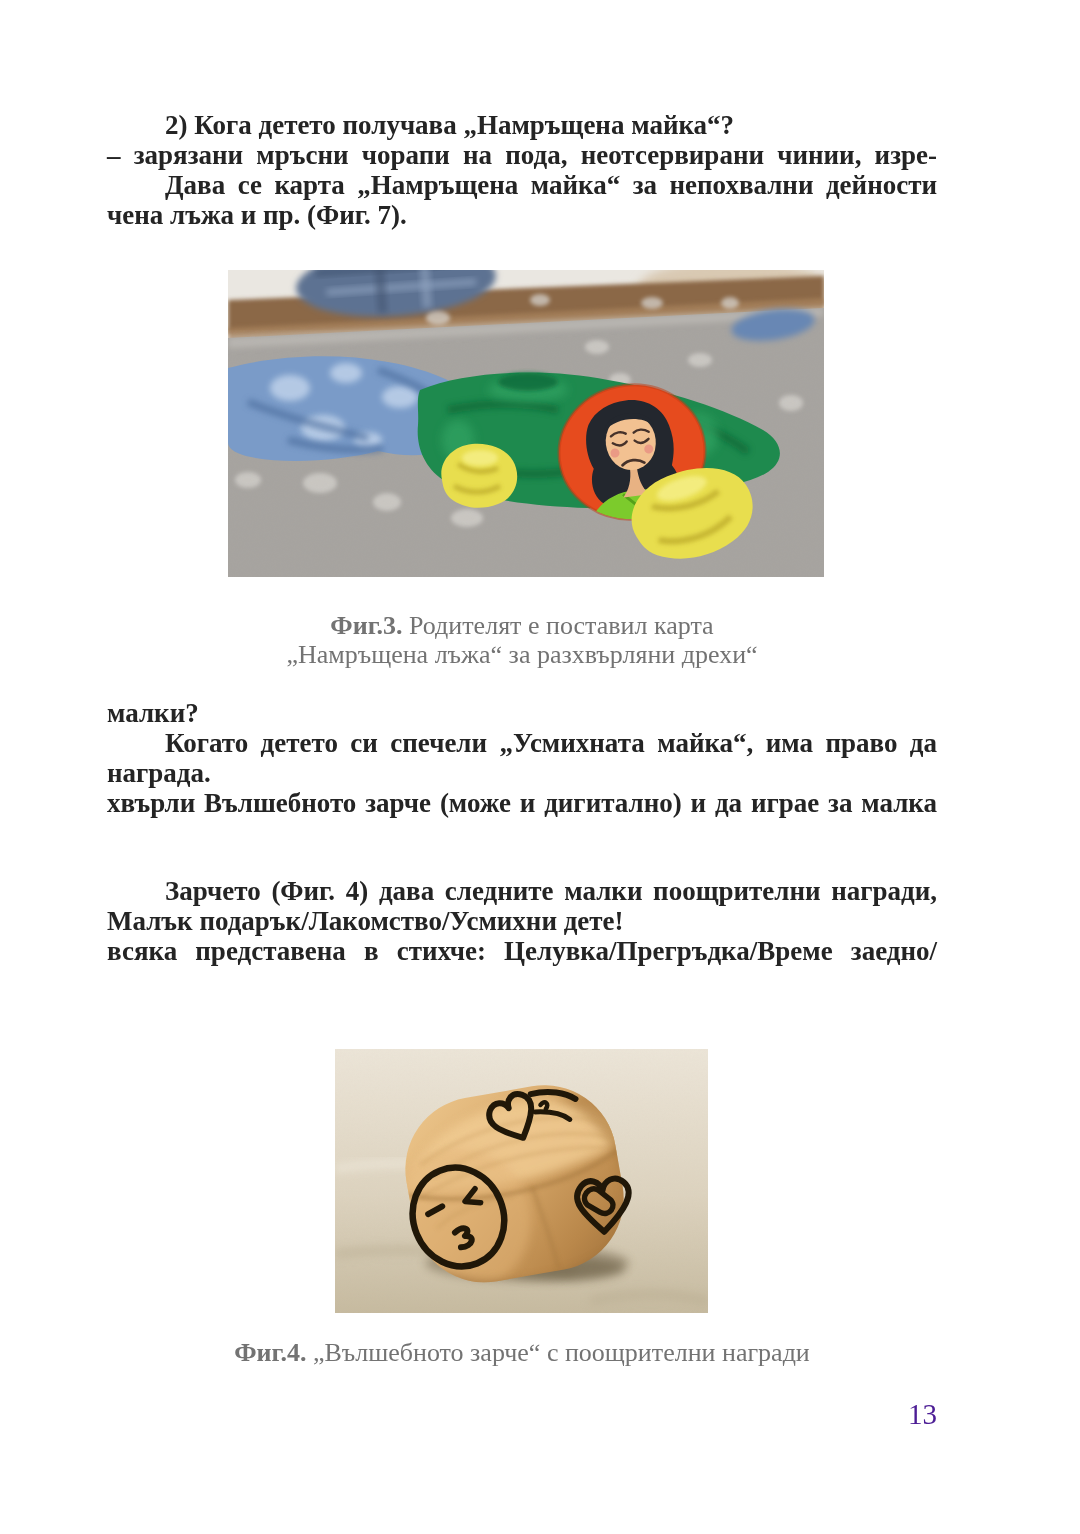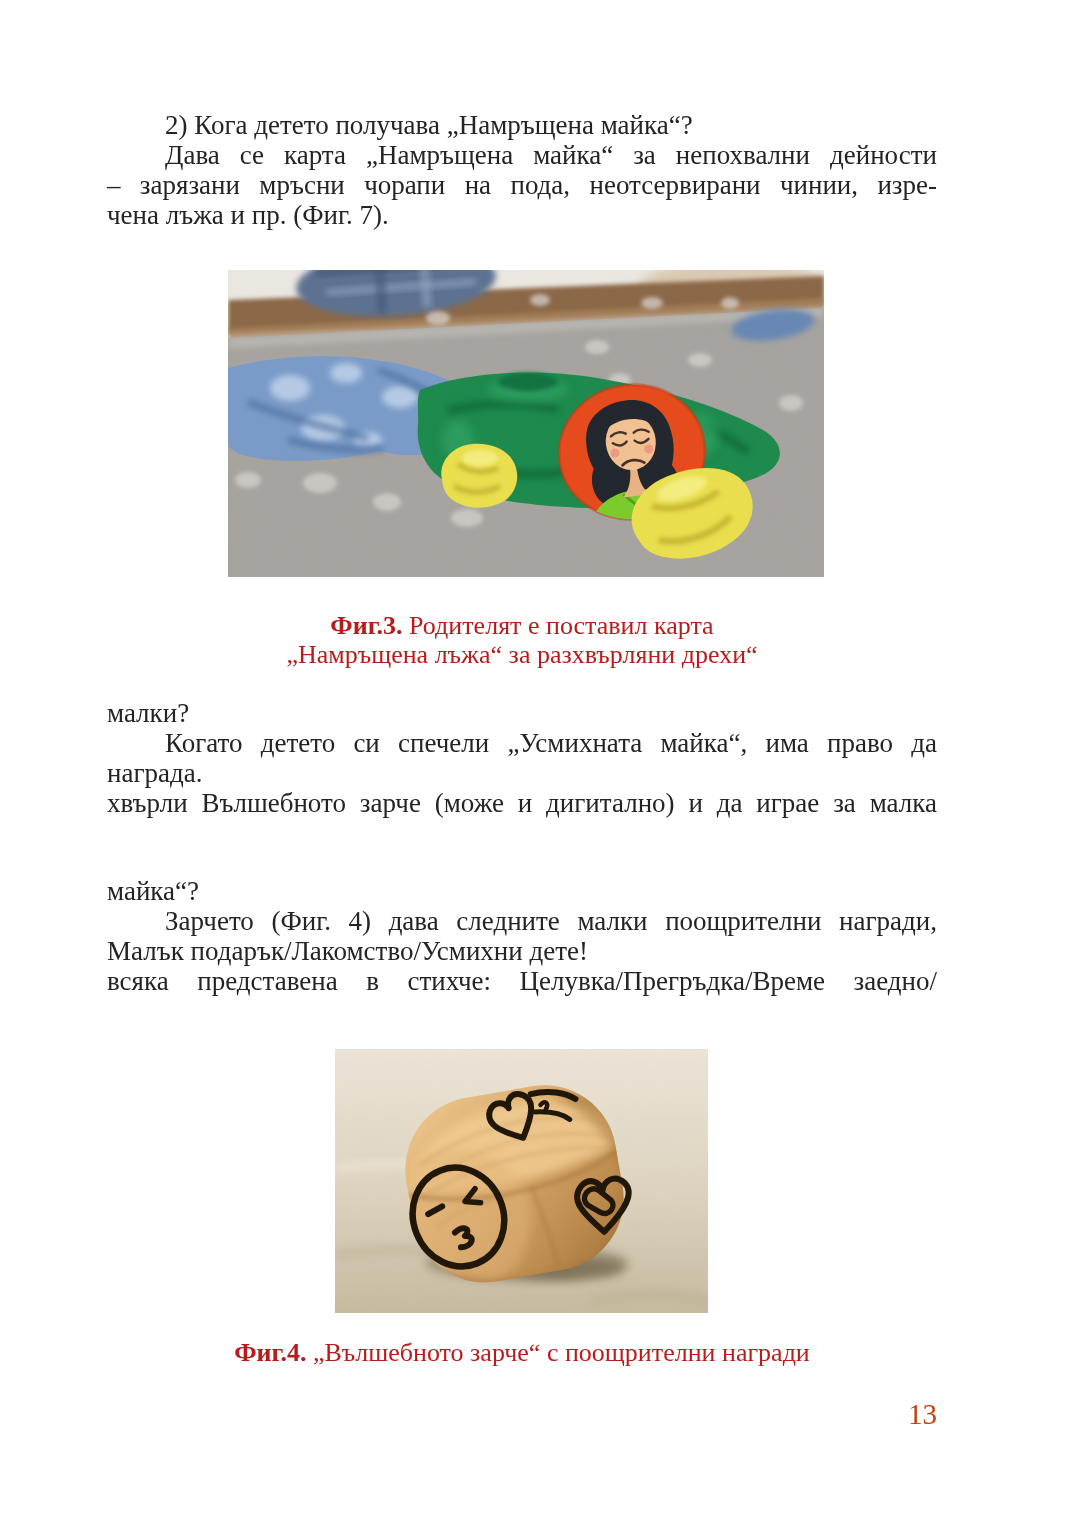--- a/index.html
+++ b/index.html
@@ -1,37 +1,37 @@
 <!DOCTYPE html>
 <html><head>
 <meta charset="utf-8">
 <style>
   html,body{margin:0;padding:0;}
   body{
     width:1080px;height:1534px;position:relative;background:#ffffff;
     font-family:"Liberation Serif","DejaVu Serif",serif;color:#242424;
     overflow:hidden;
   }
-  .textcol{position:absolute;left:107px;width:830px;font-size:27px;line-height:30px;}
+  .textcol{position:absolute;left:107px;width:830px;font-size:27px;line-height:30px;font-weight:bold;}
   .line{white-space:nowrap;}
   .line.just{white-space:normal;text-align:justify;text-align-last:justify;text-justify:inter-word;}
   .ind{text-indent:58px;}
-  .caption{position:absolute;left:107px;width:830px;text-align:center;font-size:26px;line-height:29px;color:#b91c1c;}
+  .caption{position:absolute;left:107px;width:830px;text-align:center;font-size:26px;line-height:29px;color:#737373;}
   .caption b{font-weight:bold;}
   .figure{position:absolute;overflow:hidden;}
   .figure svg{display:block;}
-  .pagenum{position:absolute;left:107px;width:830px;top:1398px;text-align:right;font-size:29px;color:#c2410c;}
+  .pagenum{position:absolute;left:107px;width:830px;top:1398px;text-align:right;font-size:29px;color:#4c1d95;}
 </style>
 </head>
 <body>
 
 <div class="textcol" style="top:110px">
   <div class="line ind">2) Кога детето получава „Намръщена майка“?</div>
+  <div class="line just">– зарязани мръсни чорапи на пода, неотсервирани чинии, изре-</div>
   <div class="line just ind">Дава се карта „Намръщена майка“ за непохвални дейности</div>
-  <div class="line just">– зарязани мръсни чорапи на пода, неотсервирани чинии, изре-</div>
   <div class="line">чена лъжа и пр. (Фиг. 7).</div>
 </div>
 
 <div class="figure" style="left:228px;top:270px;width:596px;height:307px">
 <svg width="596" height="307" viewBox="0 0 596 307" xmlns="http://www.w3.org/2000/svg">
   <defs>
     <filter id="b2" x="-30%" y="-30%" width="160%" height="160%">
           <feGaussianBlur stdDeviation="2"></feGaussianBlur>
         </filter>
     <filter id="b3" x="-40%" y="-40%" width="180%" height="180%">
@@ -162,21 +162,20 @@
 </div>
 
 <div class="textcol" style="top:698px">
   <div class="line">малки?</div>
   <div class="line just ind">Когато детето си спечели „Усмихната майка“, има право да</div>
   <div class="line">награда.</div>
   <div class="line just">хвърли Вълшебното зарче (може и дигитално) и да играе за малка</div>
 </div>
 
 <div class="textcol" style="top:876px">
-  <div class="line">майка“?</div>
   <div class="line just ind">Зарчето (Фиг. 4) дава следните малки поощрителни награди,</div>
   <div class="line">Малък подарък/Лакомство/Усмихни дете!</div>
   <div class="line just">всяка представена в стихче: Целувка/Прегръдка/Време заедно/</div>
 </div>
 
 <div class="figure" style="left:335px;top:1049px;width:373px;height:264px">
 <svg width="373" height="264" viewBox="0 0 373 264" xmlns="http://www.w3.org/2000/svg">
   <defs>
     <linearGradient id="linen" x1="0" y1="0" x2="0" y2="1">
       <stop offset="0" stop-color="#ece5d8"></stop>

